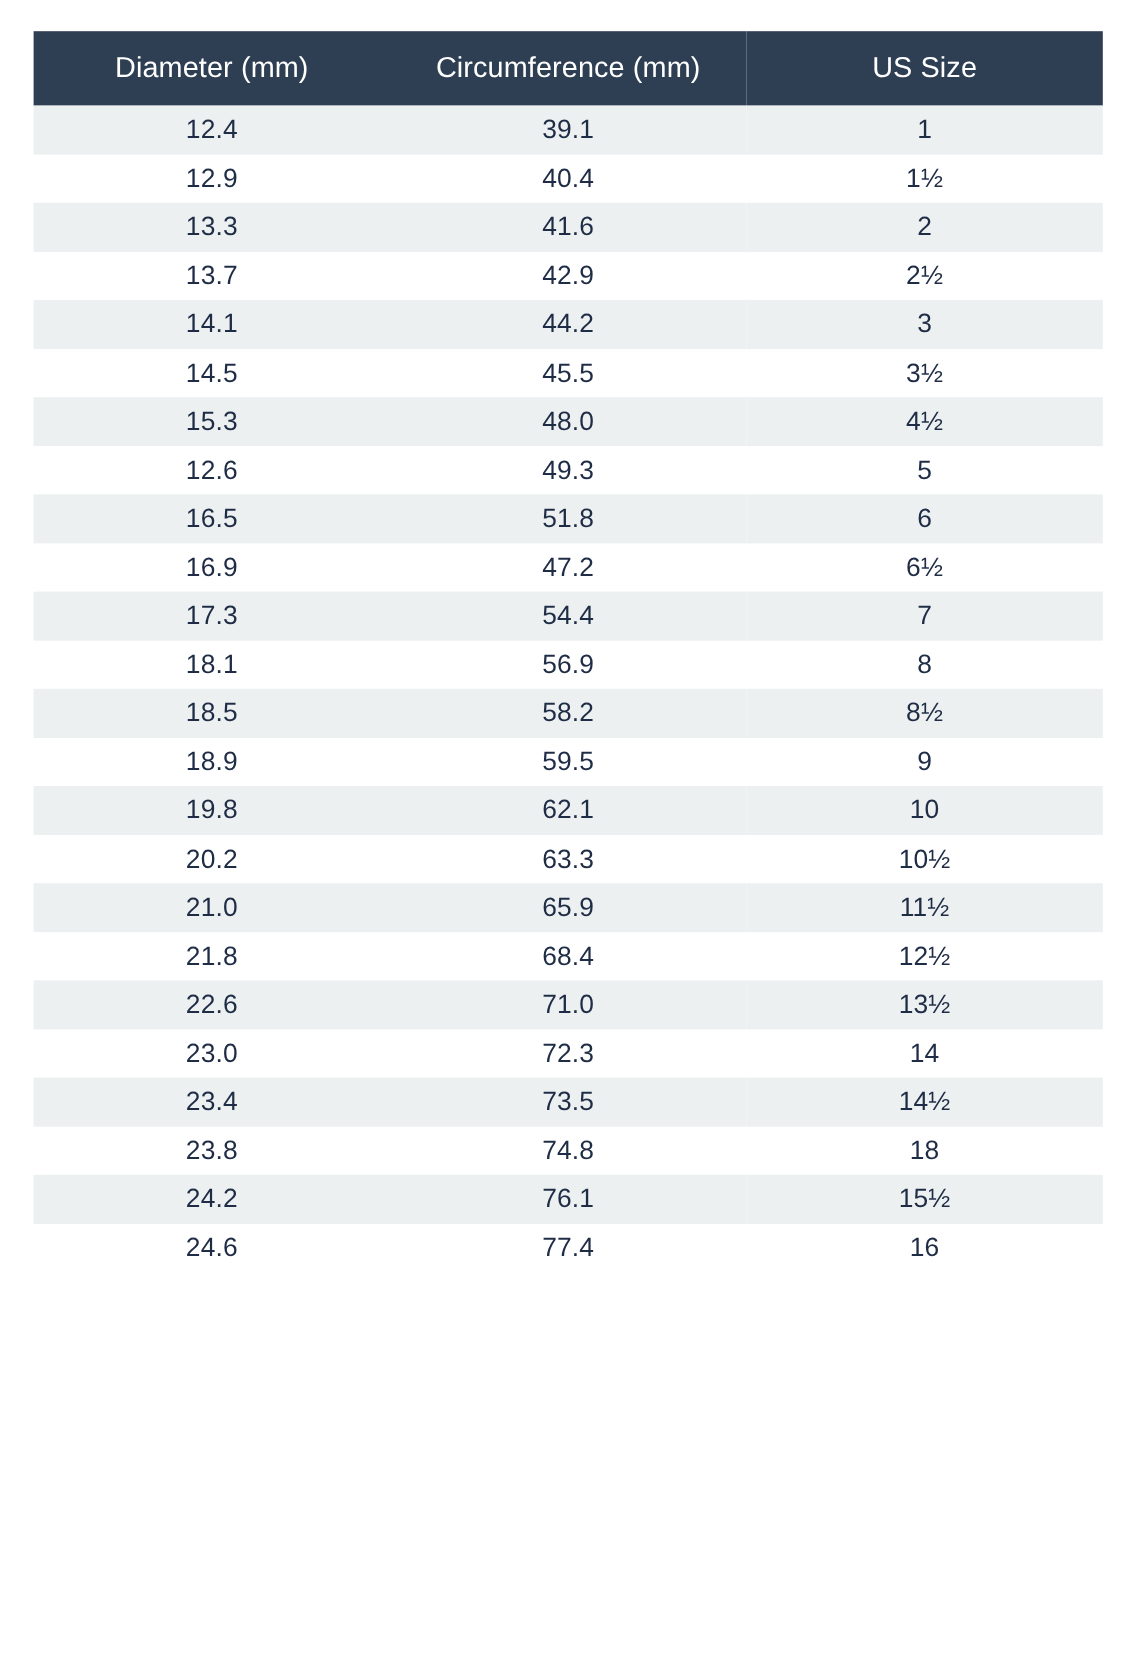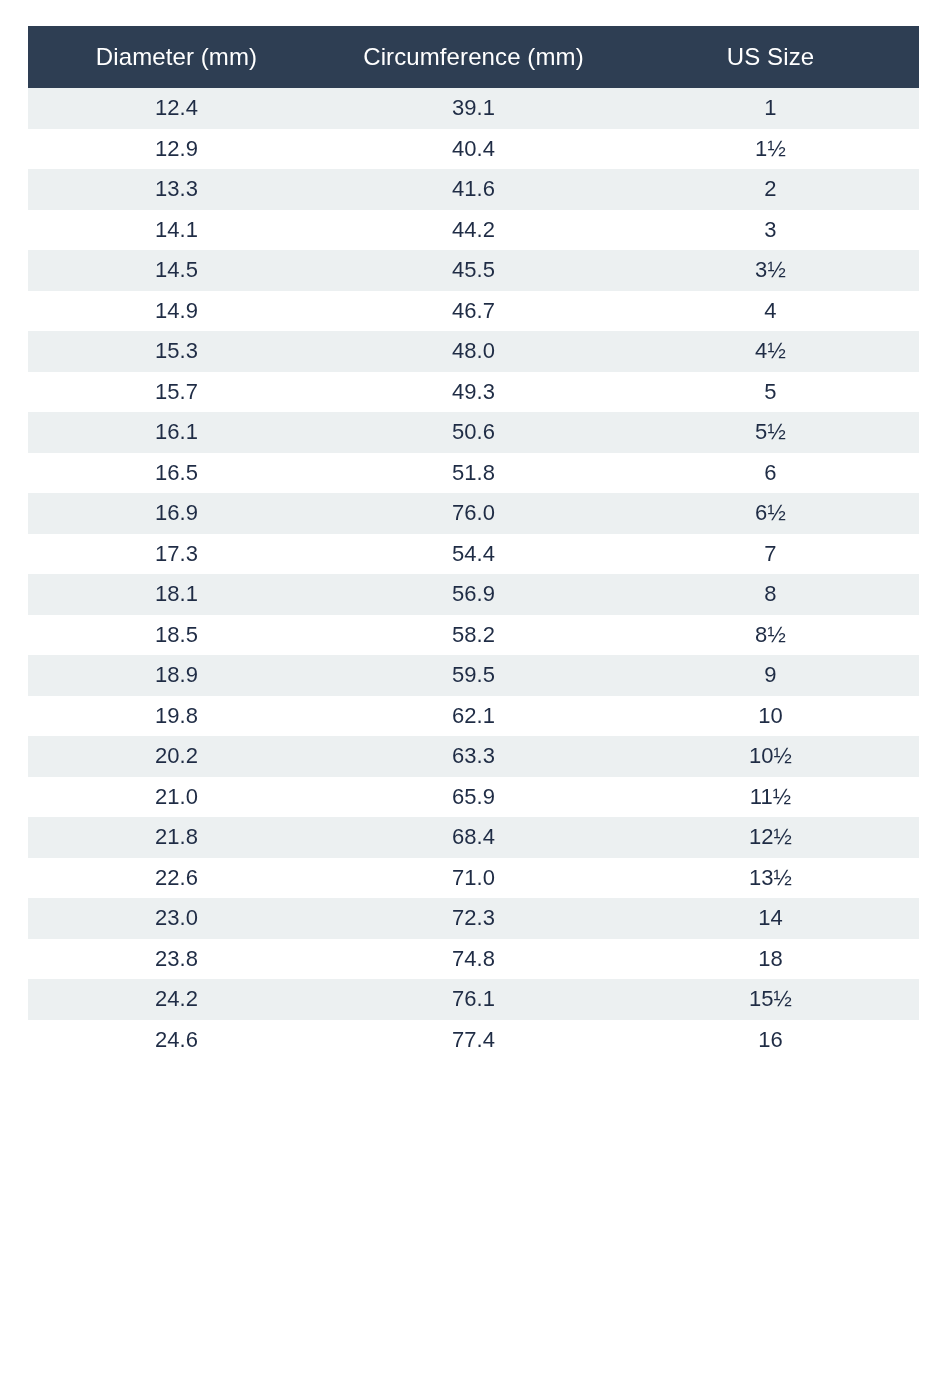--- a/index.html
+++ b/index.html
@@ -93,57 +93,52 @@
           <td>12.9</td>
           <td>40.4</td>
           <td>1½</td>
         </tr>
         <tr>
           <td>13.3</td>
           <td>41.6</td>
           <td>2</td>
         </tr>
         <tr>
+          <td>13.7</td>
+          <td>42.9</td>
+          <td>2½</td>
+        </tr>
+        <tr>
           <td>14.1</td>
           <td>44.2</td>
           <td>3</td>
         </tr>
         <tr>
           <td>14.5</td>
           <td>45.5</td>
           <td>3½</td>
         </tr>
         <tr>
-          <td>14.9</td>
-          <td>46.7</td>
-          <td>4</td>
-        </tr>
-        <tr>
           <td>15.3</td>
           <td>48.0</td>
           <td>4½</td>
         </tr>
         <tr>
-          <td>15.7</td>
+          <td>12.6</td>
           <td>49.3</td>
           <td>5</td>
-        </tr>
-        <tr>
-          <td>16.1</td>
-          <td>50.6</td>
-          <td>5½</td>
         </tr>
         <tr>
           <td>16.5</td>
           <td>51.8</td>
           <td>6</td>
         </tr>
         <tr>
           <td>16.9</td>
-          <td>76.0</td>
+          <td>47.2</td>
           <td>6½</td>
         </tr>
         <tr>
           <td>17.3</td>
           <td>54.4</td>
           <td>7</td>
         </tr>
         <tr>
           <td>18.1</td>
           <td>56.9</td>
@@ -183,20 +178,25 @@
           <td>22.6</td>
           <td>71.0</td>
           <td>13½</td>
         </tr>
         <tr>
           <td>23.0</td>
           <td>72.3</td>
           <td>14</td>
         </tr>
         <tr>
+          <td>23.4</td>
+          <td>73.5</td>
+          <td>14½</td>
+        </tr>
+        <tr>
           <td>23.8</td>
           <td>74.8</td>
           <td>18</td>
         </tr>
         <tr>
           <td>24.2</td>
           <td>76.1</td>
           <td>15½</td>
         </tr>
         <tr>

